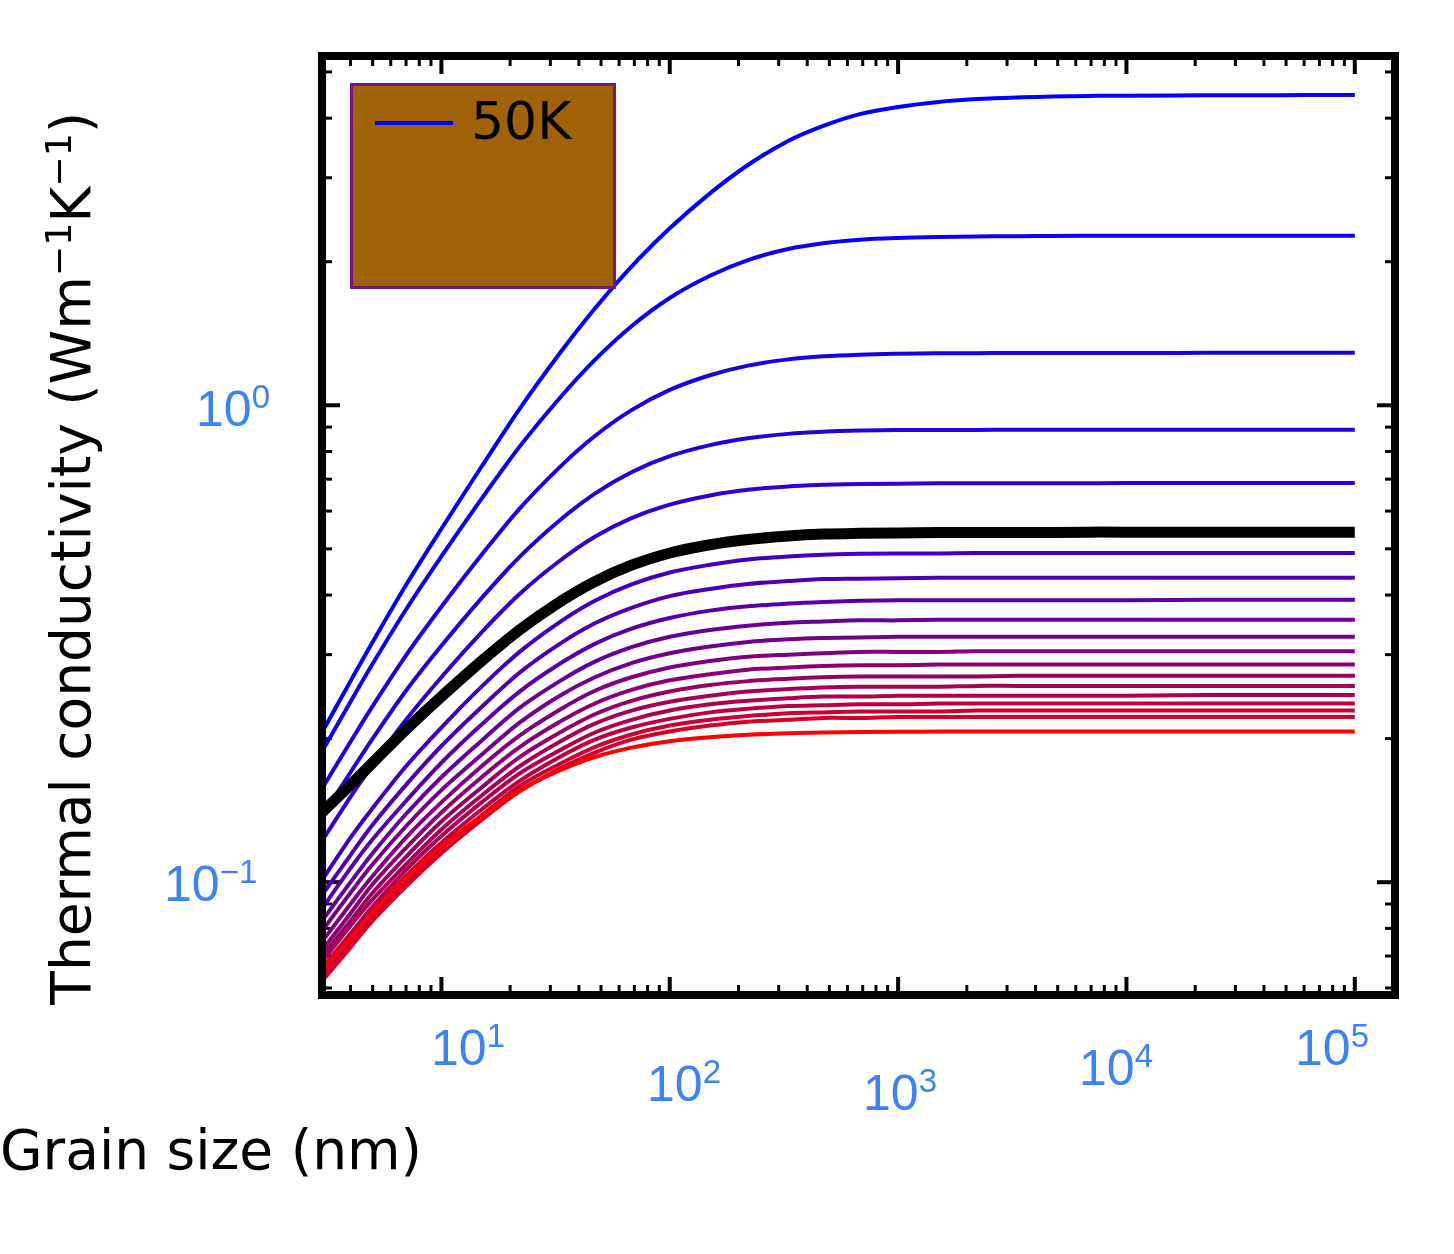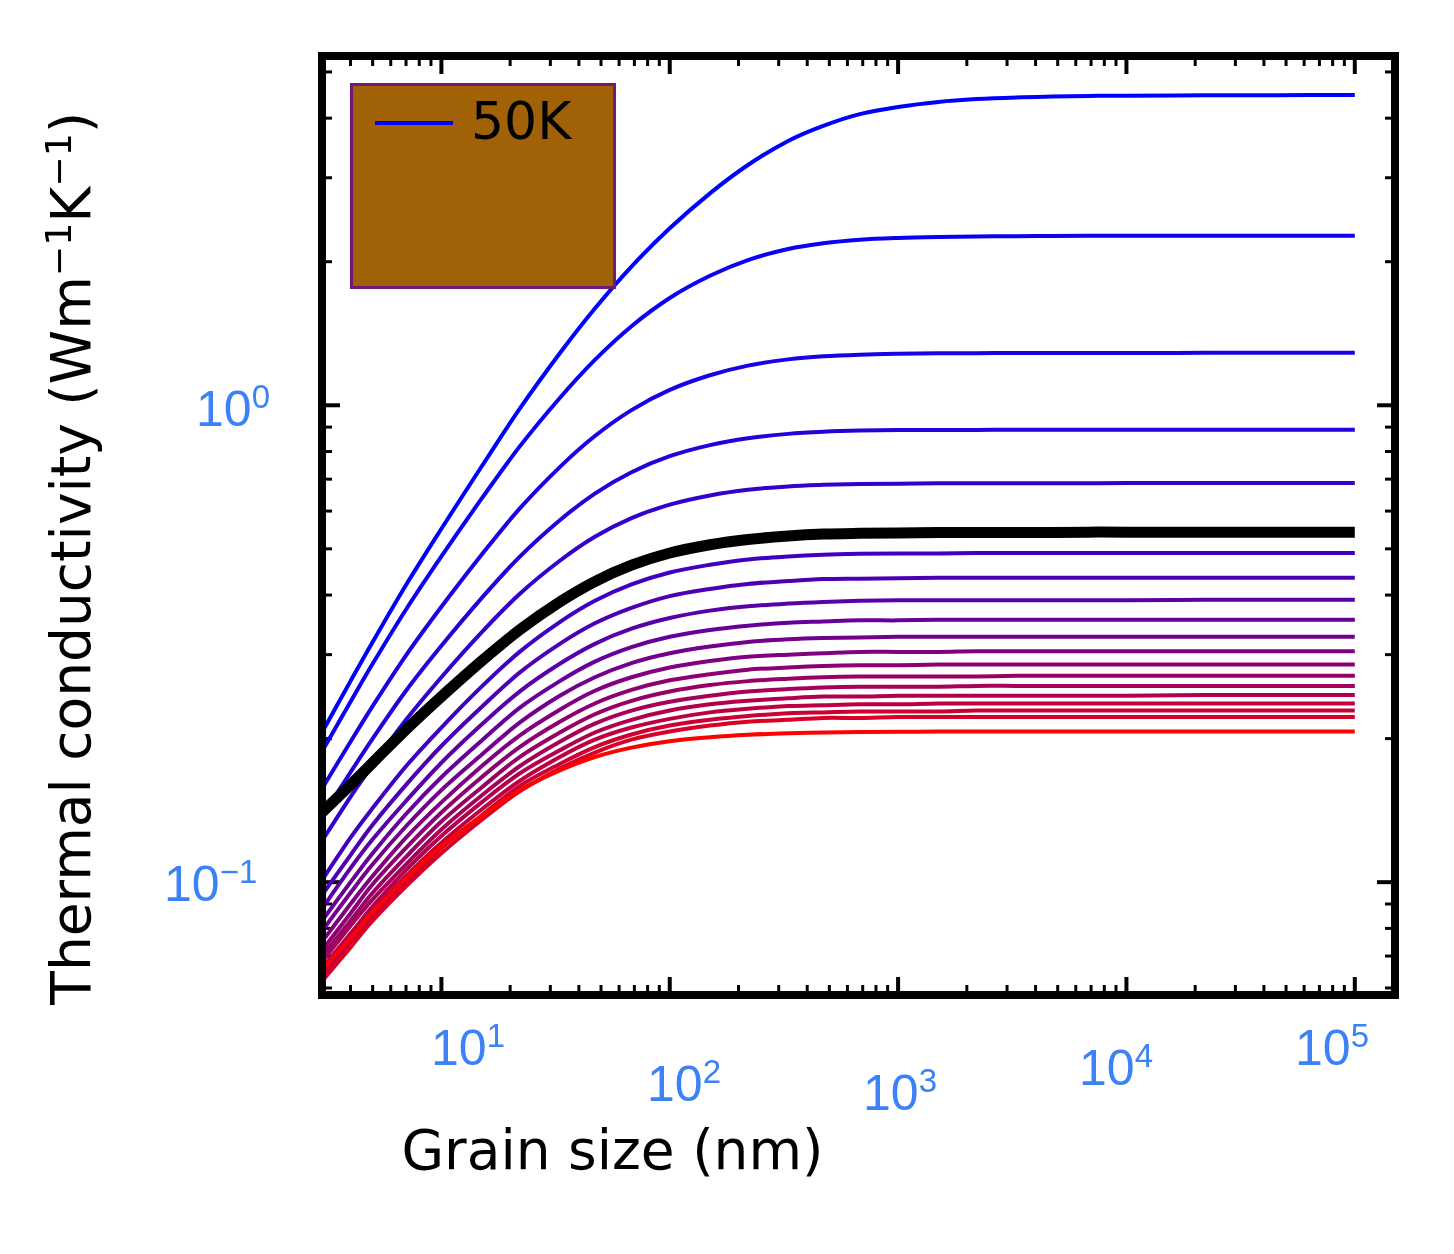--- a/index.html
+++ b/index.html
@@ -5,21 +5,21 @@
 <style>
   html,body{margin:0;padding:0;background:#ffffff;}
   body{width:1454px;height:1254px;font-family:"DejaVu Sans",sans-serif;overflow:hidden;}
   #figure{position:relative;width:1454px;height:1254px;background:#ffffff;}
   #plot-svg{position:absolute;left:0;top:0;width:1454px;height:1254px;}
   .axis-label{
     position:absolute;color:#000;font-family:"DejaVu Sans",sans-serif;
     font-weight:400;white-space:nowrap;
   }
   #xlabel{
-    left:0;top:1118px;width:1225px;text-align:center;font-size:55px;
+    left:0;top:1118px;width:1225px;font-size:55px;
     letter-spacing:0px;
   }
   #xlabel-inner{display:inline-block;}
   #ylabel{
     left:-430px;top:525px;width:1000px;text-align:center;font-size:55px;
     transform:rotate(-90deg);transform-origin:center center;
   }
   .tick-text{
     position:absolute;color:#3b82f6;font-size:50px;font-family:Liberation Sans, sans-serif;
     white-space:nowrap;

